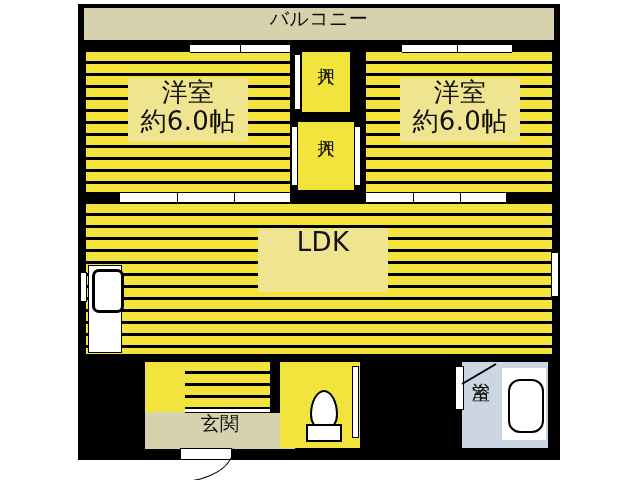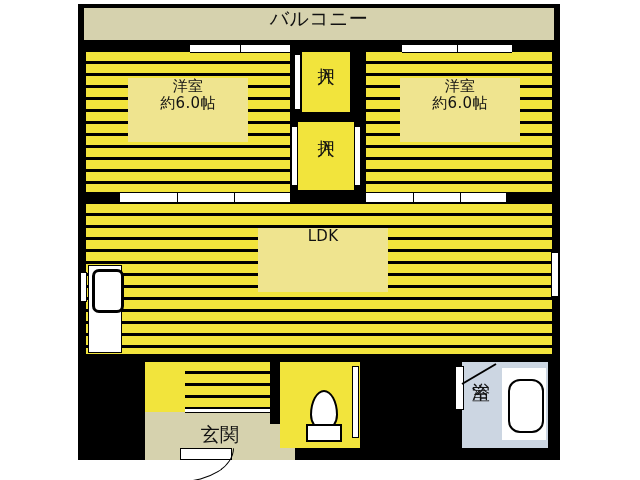--- a/index.html
+++ b/index.html
@@ -40,21 +40,21 @@
     align-items:center;justify-content:flex-start;
     color:#111111;
     line-height:1.12;
     white-space:nowrap;
     letter-spacing:0.02em;
   }
   .label.plate{background:#efe48f;}
   .label.plate-solid{background:#f2e43c;}
   .label.plate-beige{background:#d6d2ae;}
   .label.plate-bath{background:#ccd6e2;}
-  .lbl-lg{font-size:15px;}
+  .lbl-lg{font-size:26px;}
   .lbl-md{font-size:19px;}
   .lbl-sm{font-size:17px;}
   .lbl-vert{
     writing-mode:vertical-rl;
     text-orientation:upright;
     font-size:18px;
     line-height:1.0;
   }
 
   
@@ -174,21 +174,21 @@
     <span class="mull" style="left:47px;"></span>
     <span class="mull" style="left:94px;"></span>
   </div>
 
   <div class="abs opening thin" style="left:551px;top:252px;width:8px;height:45px;"></div>
 
   <div class="abs floor-solid" style="left:145px;top:362px;width:40px;height:50px;"></div>
   <div class="abs floor-stripe" style="left:185px;top:362px;width:85px;height:50px;"></div>
 
   <div class="abs floor-beige" style="left:145px;top:412px;width:125px;height:36px;"></div>
-  <div class="label plate-beige" style="left:145px;top:424px;width:150px;height:36px;">
+  <div class="label plate-beige" style="left:145px;top:413px;width:150px;height:36px;">
     <span class="lbl-md">玄関</span>
   </div>
 
   <div class="abs opening" style="left:185px;top:408px;width:85px;height:5px;"></div>
 
   <div class="abs door-panel" style="left:180px;top:448px;width:52px;height:12px;"></div>
   <div class="door-arc" style="left:180px;top:448px;width:52px;height:32px;"></div>
 
   <div class="abs floor-solid" style="left:280px;top:362px;width:80px;height:86px;"></div>
   <div class="toilet-bowl" style="left:310px;top:390px;width:24px;height:36px;"></div>

